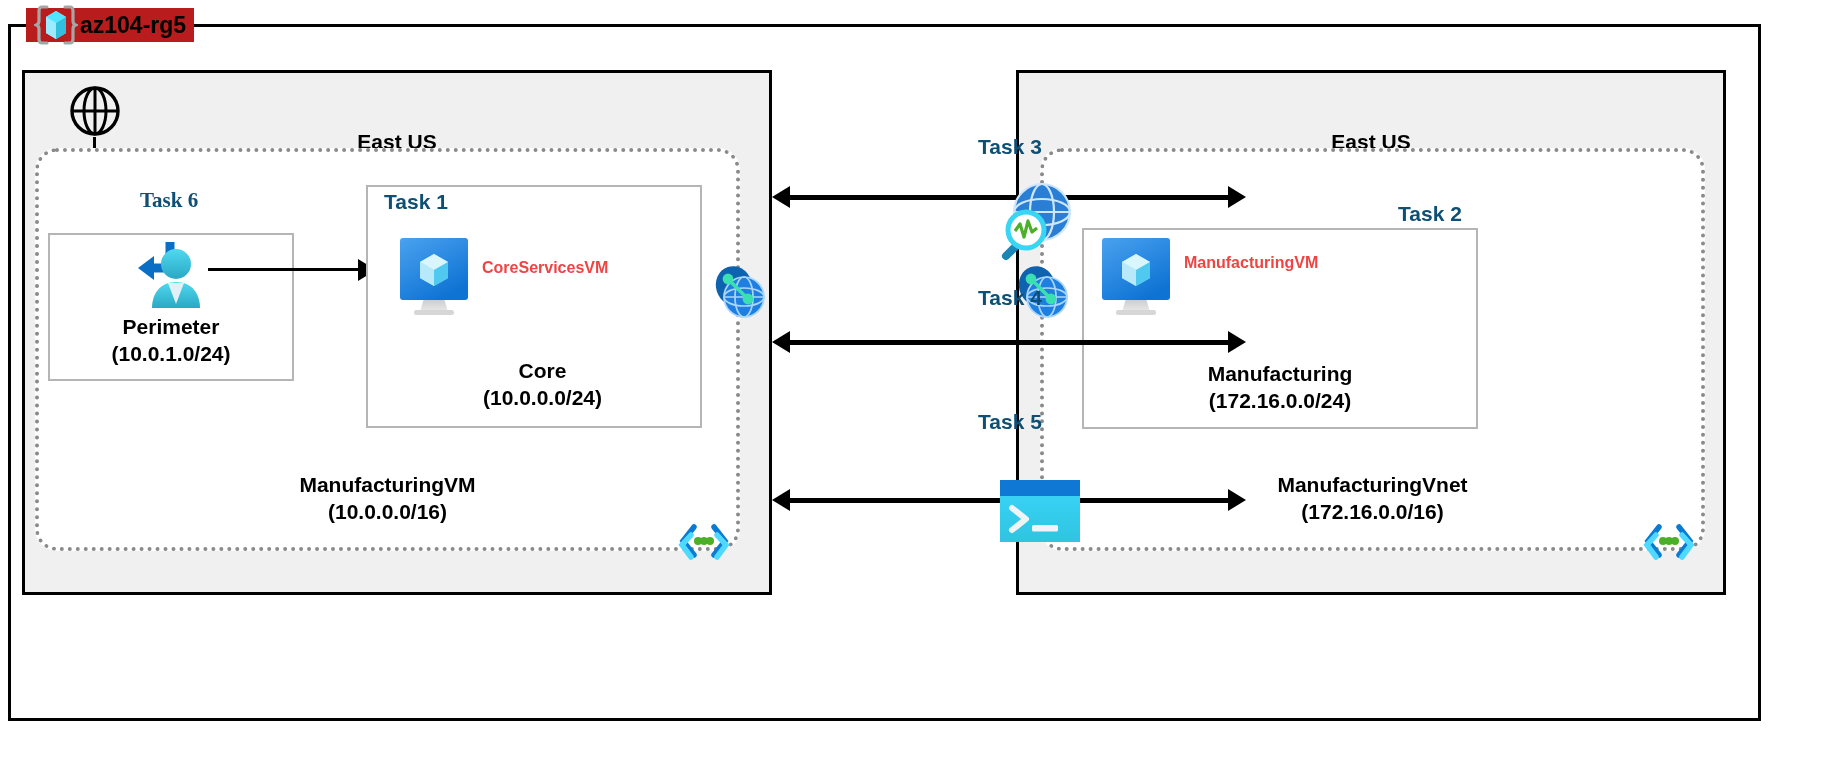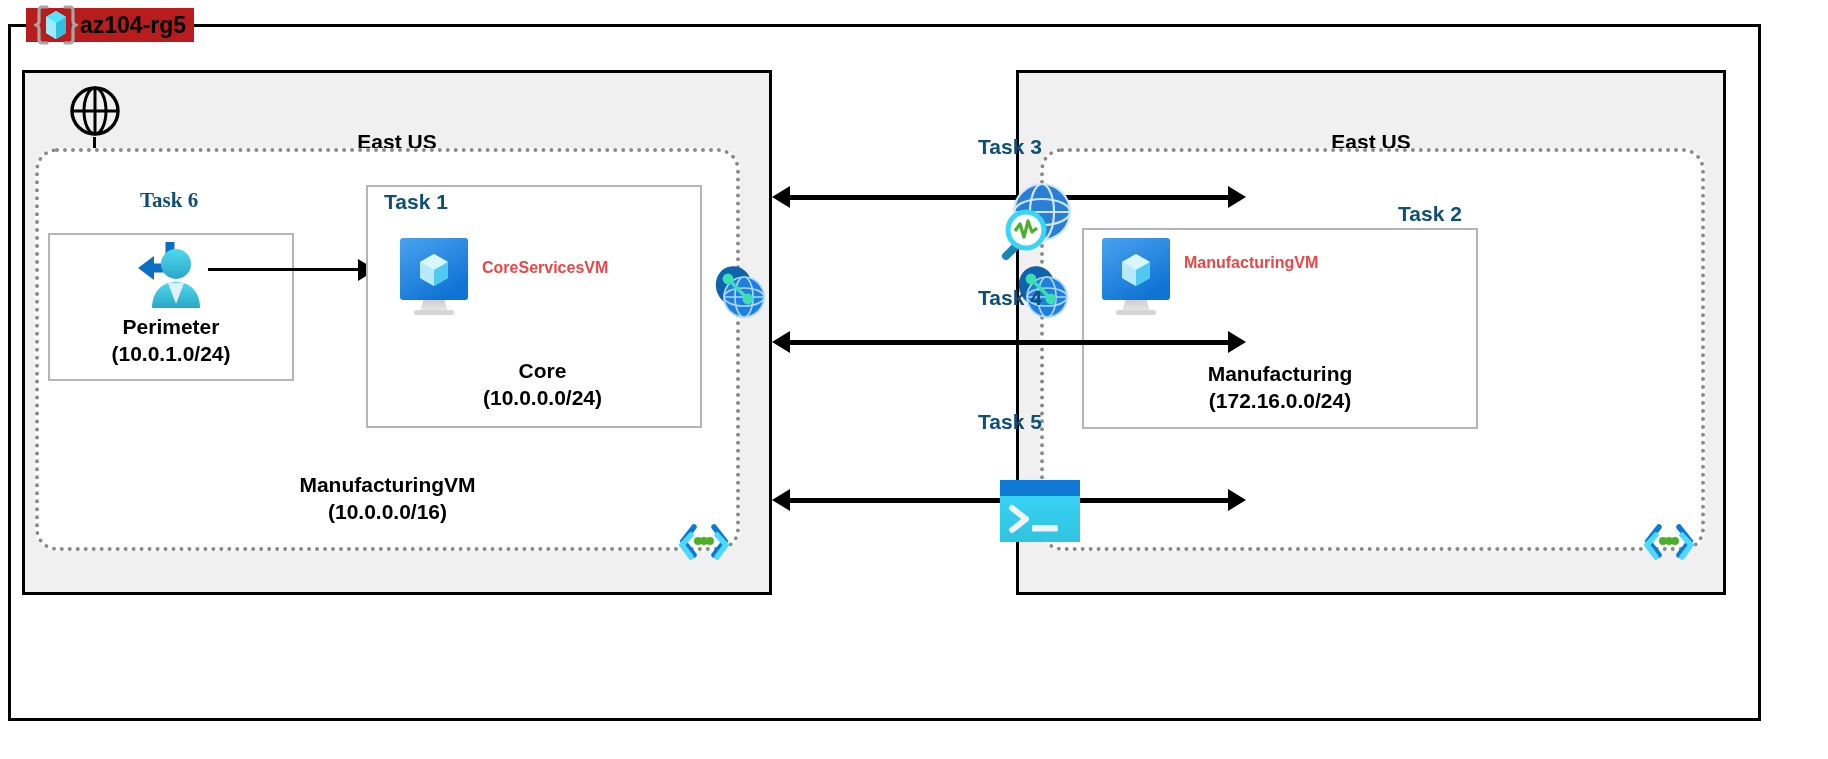--- a/index.html
+++ b/index.html
@@ -174,20 +174,24 @@
       <circle cx="19" cy="17" r="5.4" fill="#3ae0b0"></circle>
       <circle cx="39" cy="37" r="5.4" fill="#3ae0b0"></circle>
     </svg>
   </div>
 
   <div class="region" style="left:1016px;top:70px;width:710px;height:525px;">
     <div class="region-title">East US</div>
   </div>
 
   <div class="vnet" style="left:1040px;top:148px;width:665px;height:403px;"></div>
+  <div class="vnet-name" style="left:1040px;top:472px;width:665px;">
+    <span>ManufacturingVnet</span><br>
+    <span>(172.16.0.0/16)</span>
+  </div>
   <div class="ico" style="left:1643px;top:521px;">
     <svg width="52" height="40" viewBox="0 0 52 40">
       <path d="M16 6 L5 20 L16 34" fill="none" stroke="#0a7bd4" stroke-width="5.5" stroke-linecap="round"></path>
       <path d="M14 10 L5 20 L14 32" fill="none" stroke="#50d9ff" stroke-width="5.5" stroke-linecap="round" transform="translate(-1,4)"></path>
       <path d="M36 6 L47 20 L36 34" fill="none" stroke="#0a7bd4" stroke-width="5.5" stroke-linecap="round"></path>
       <path d="M38 10 L47 20 L38 32" fill="none" stroke="#50d9ff" stroke-width="5.5" stroke-linecap="round" transform="translate(1,4)"></path>
       <circle cx="20" cy="20" r="4" fill="#4caf28"></circle>
       <circle cx="26" cy="20" r="4" fill="#4caf28"></circle>
       <circle cx="32" cy="20" r="4" fill="#4caf28"></circle>
     </svg>

